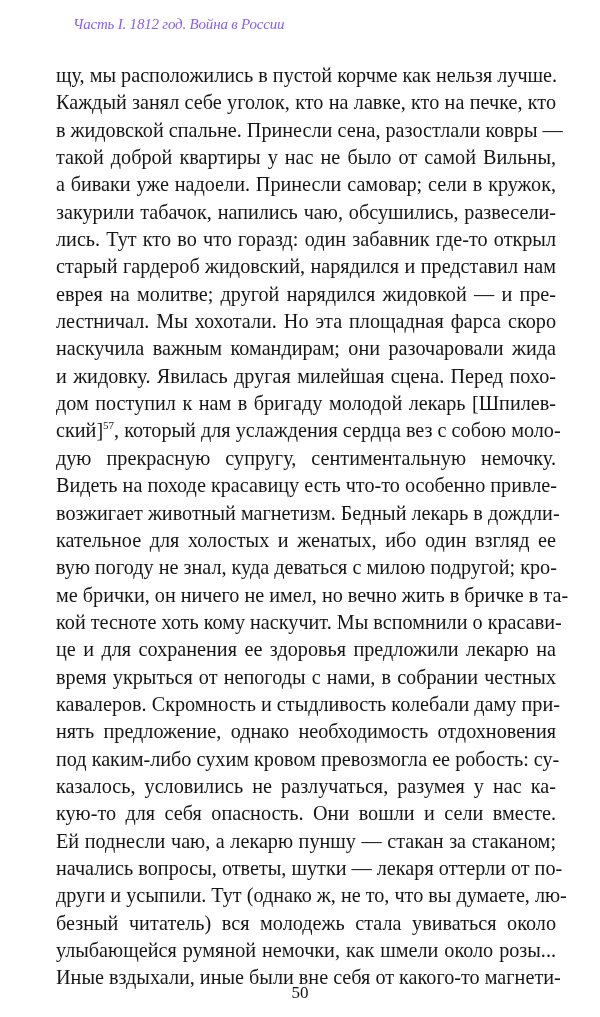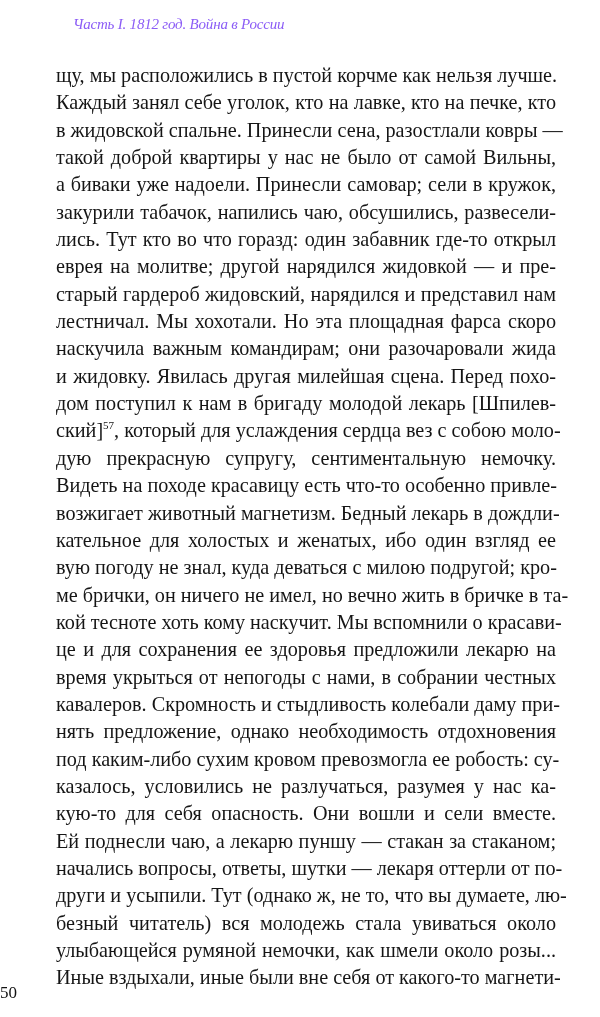--- a/index.html
+++ b/index.html
@@ -13,39 +13,39 @@
       position: absolute; left: 56px; top: 62px; width: 500px;
       font-family: "Liberation Serif", serif;
       font-size: 20.2px; line-height: 27.35px; color: #151515;
     }
     .line {
       display: block; white-space: nowrap; text-align: justify;
       text-align-last: justify; height: 27.35px; overflow: visible;
     }
     sup { font-size: 11px; line-height: 0; vertical-align: 8px; }
     .page-number {
-      position: absolute; left: 0; width: 600px; top: 983px; 
+      position: absolute; left: 0; width: 600px; top: 983px; text-align: center;
       font-family: "Liberation Serif", serif; font-size: 17px; color: #111;
     }
   </style>
 </head>
 <body>
 
 <div class="header">Часть I. 1812 год. Война в России</div>
 
 <div class="body-text">
   <span class="line">щу, мы расположились в пустой корчме как нельзя лучше.</span>
   <span class="line">Каждый занял себе уголок, кто на лавке, кто на печке, кто</span>
   <span class="line">в жидовской спальне. Принесли сена, разостлали ковры —</span>
   <span class="line">такой доброй квартиры у нас не было от самой Вильны,</span>
   <span class="line">а биваки уже надоели. Принесли самовар; сели в кружок,</span>
   <span class="line">закурили табачок, напились чаю, обсушились, развесели-</span>
   <span class="line">лись. Тут кто во что горазд: один забавник где-то открыл</span>
+  <span class="line">старый гардероб жидовский, нарядился и представил нам</span>
   <span class="line">еврея на молитве; другой нарядился жидовкой — и пре-</span>
-  <span class="line">старый гардероб жидовский, нарядился и представил нам</span>
   <span class="line">лестничал. Мы хохотали. Но эта площадная фарса скоро</span>
   <span class="line">наскучила важным командирам; они разочаровали жида</span>
   <span class="line">и жидовку. Явилась другая милейшая сцена. Перед похо-</span>
   <span class="line">дом поступил к нам в бригаду молодой лекарь [Шпилев-</span>
   <span class="line"><span>ский]</span><sup>57</sup><span>, который для услаждения сердца вез с собою моло-</span></span>
   <span class="line">дую прекрасную супругу, сентиментальную немочку.</span>
   <span class="line">Видеть на походе красавицу есть что-то особенно привле-</span>
   <span class="line">возжигает животный магнетизм. Бедный лекарь в дождли-</span>
   <span class="line">кательное для холостых и женатых, ибо один взгляд ее</span>
   <span class="line">вую погоду не знал, куда деваться с милою подругой; кро-</span>

